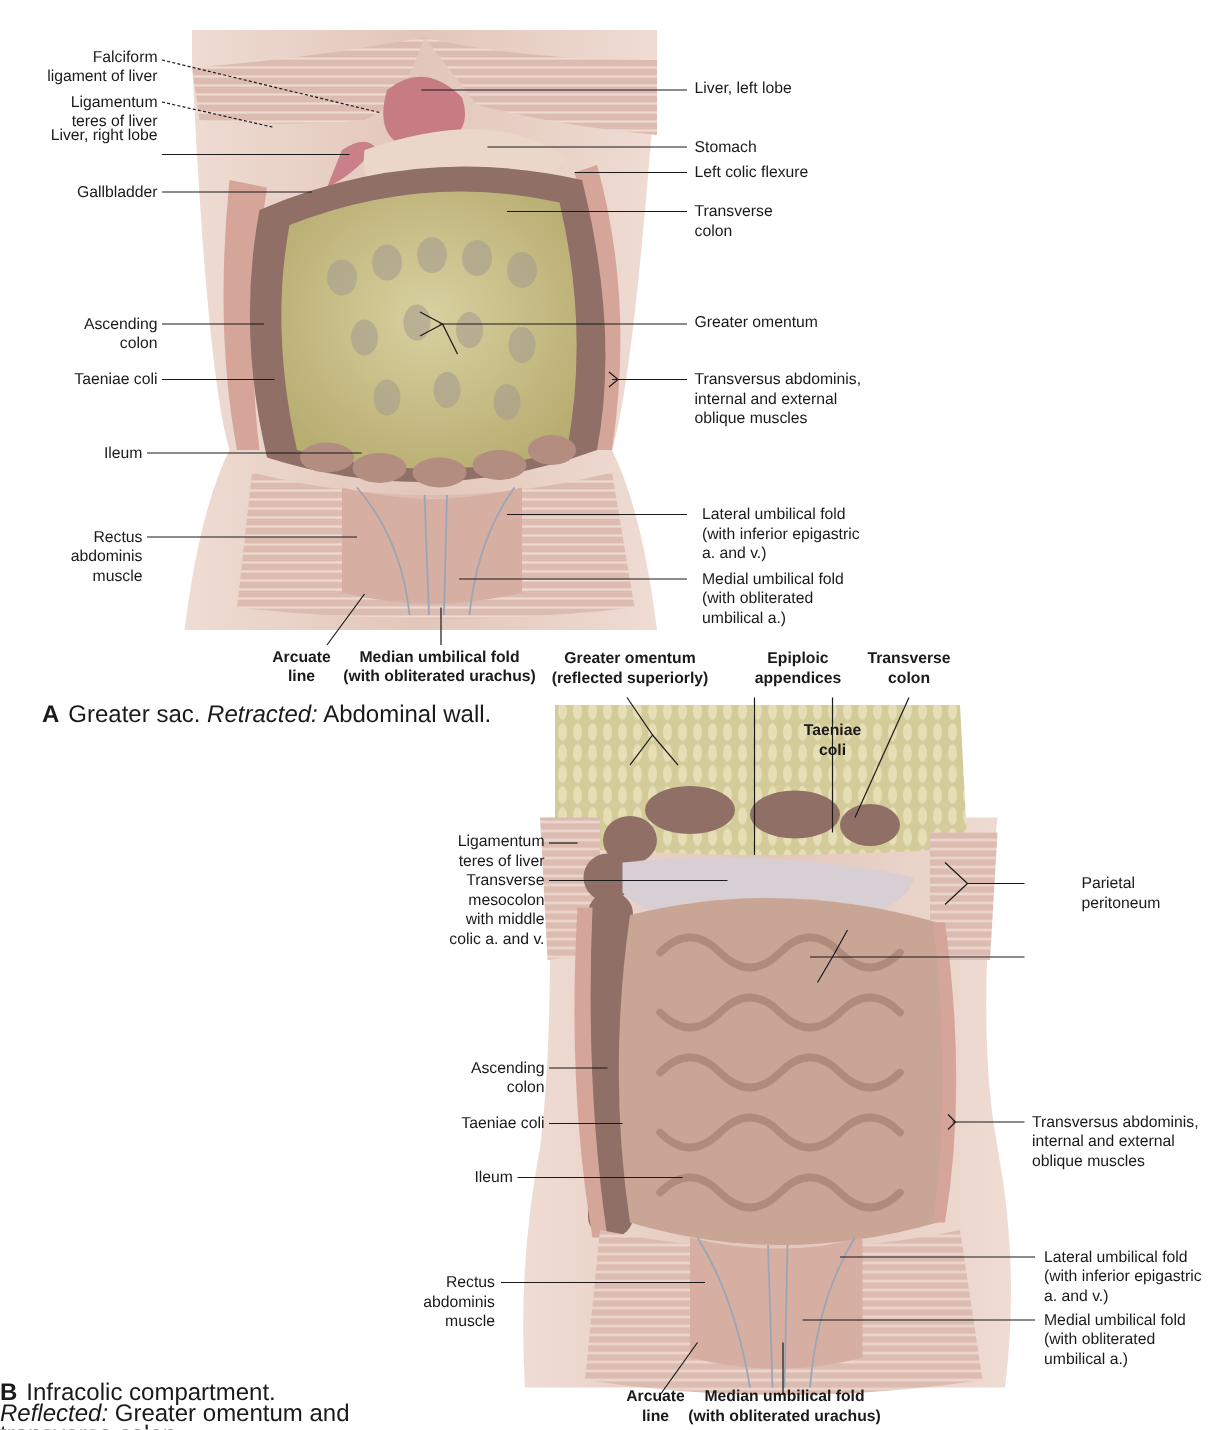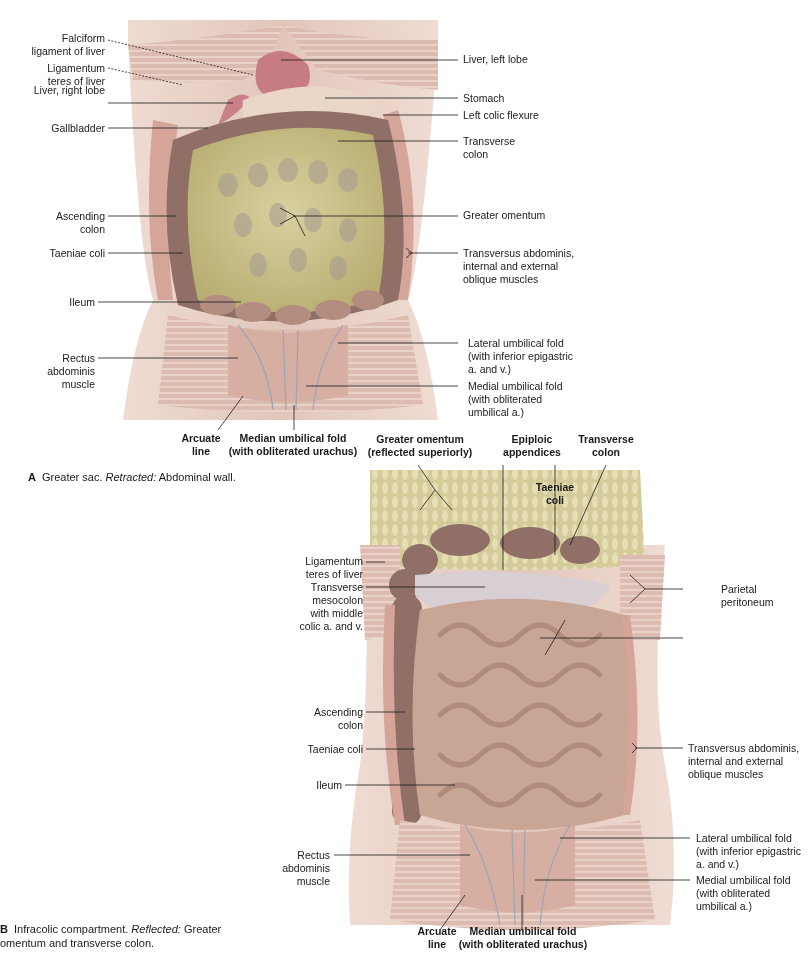--- a/index.html
+++ b/index.html
@@ -3,21 +3,21 @@
 <meta charset="utf-8">
 <style>
   html,body{margin:0;padding:0;background:#ffffff;}
   body{width:808px;height:953px;position:relative;overflow:hidden;font-family:"Liberation Sans","DejaVu Sans",sans-serif;color:#1a1a1a;}
   .panel{position:absolute;}
   svg.art{position:absolute;left:0;top:0;}
   .lbl{position:absolute;font-size:10.5px;line-height:13px;color:#1a1a1a;white-space:nowrap;}
   .lbl.r{text-align:right;}
   .lbl.c{text-align:center;font-weight:bold;}
   .lbl span{display:block;}
-  .caption{position:absolute;font-size:11px;line-height:14px;color:#1a1a1a;}
+  .caption{position:absolute;font-size:16px;line-height:14px;color:#1a1a1a;}
   .caption b{font-weight:bold;margin-right:6px;}
   .caption i{font-style:italic;}
 </style>
 </head>
 <body>
 
 <div class="panel" style="left:0;top:0;width:808px;height:470px;margin-left:28px;">
   <svg class="art" width="808" height="470">
     <defs>
       <linearGradient id="skinA" x1="0" x2="1">

